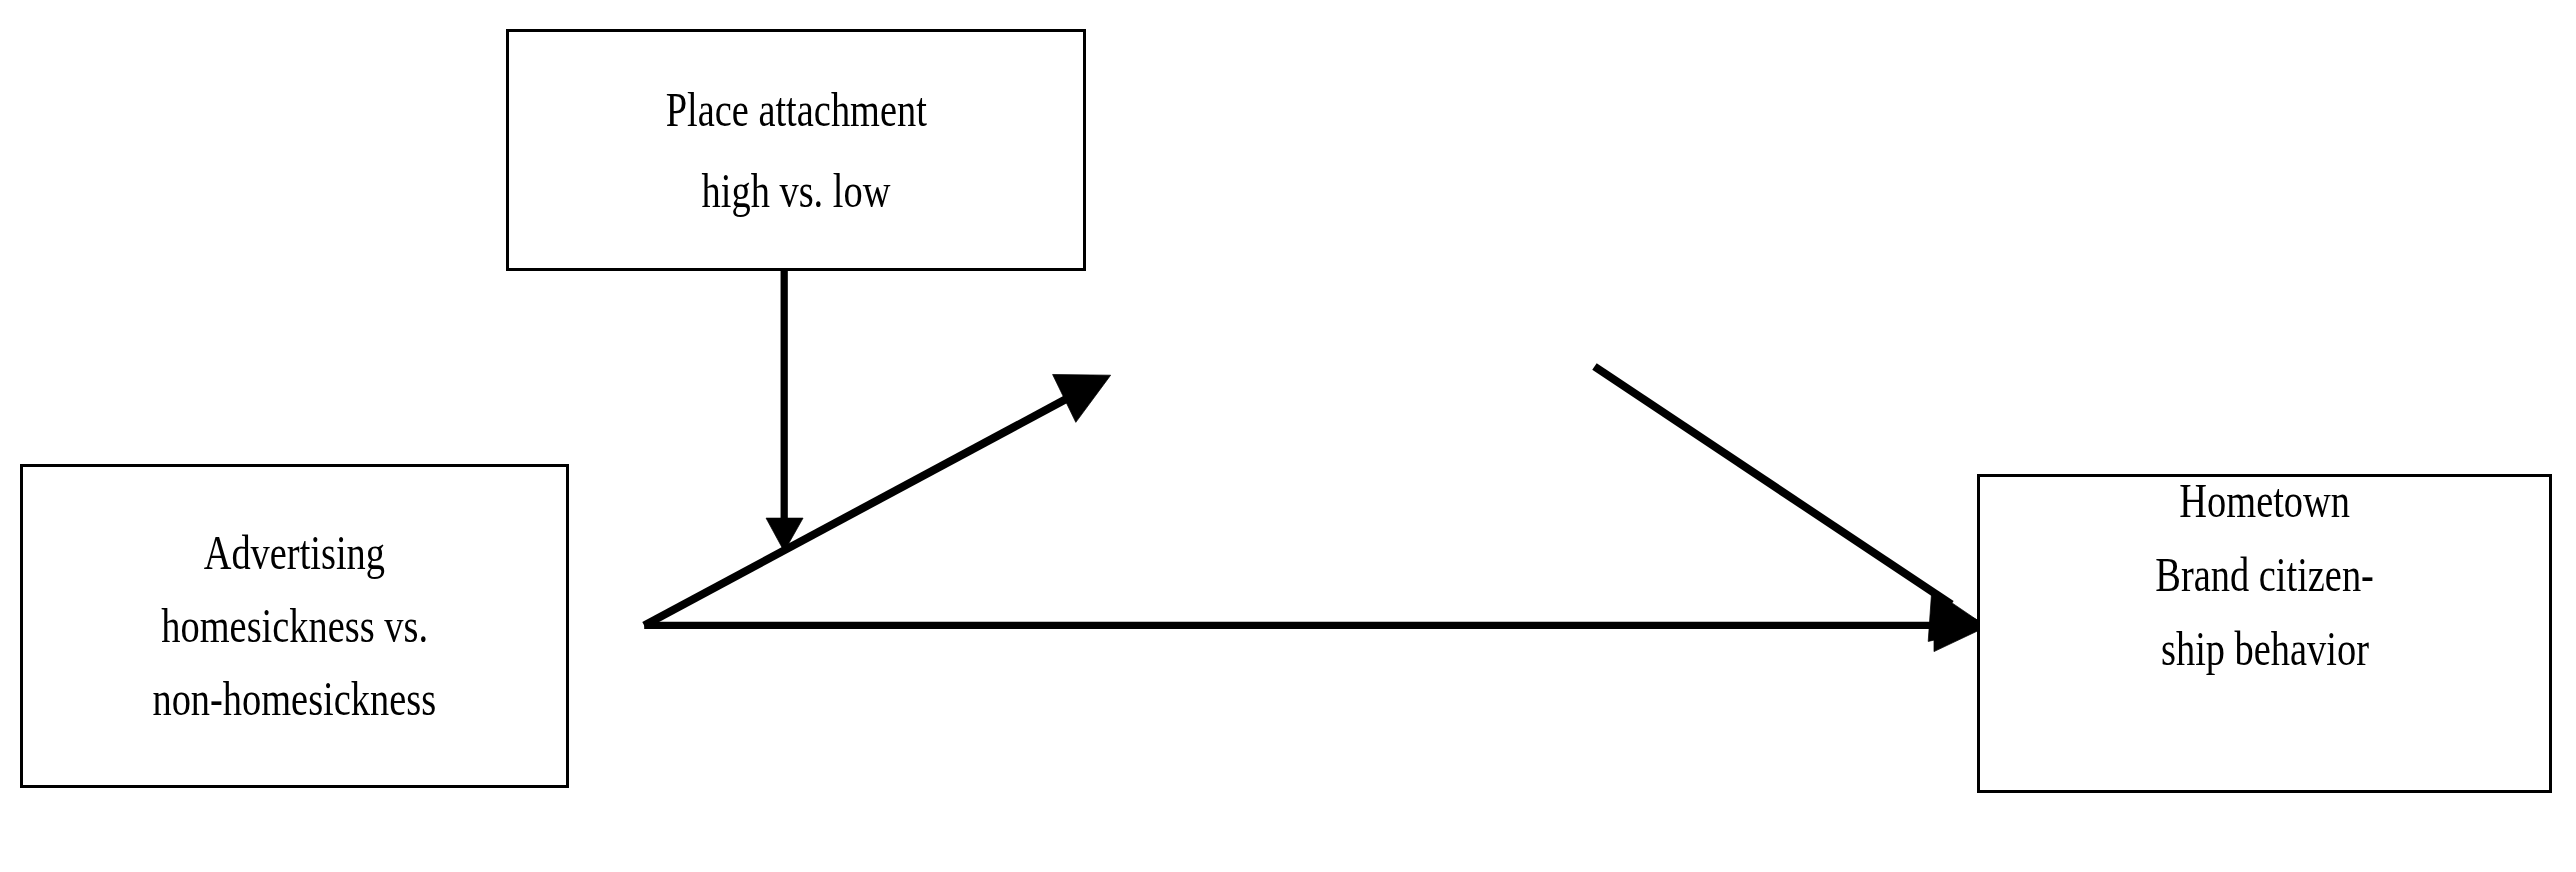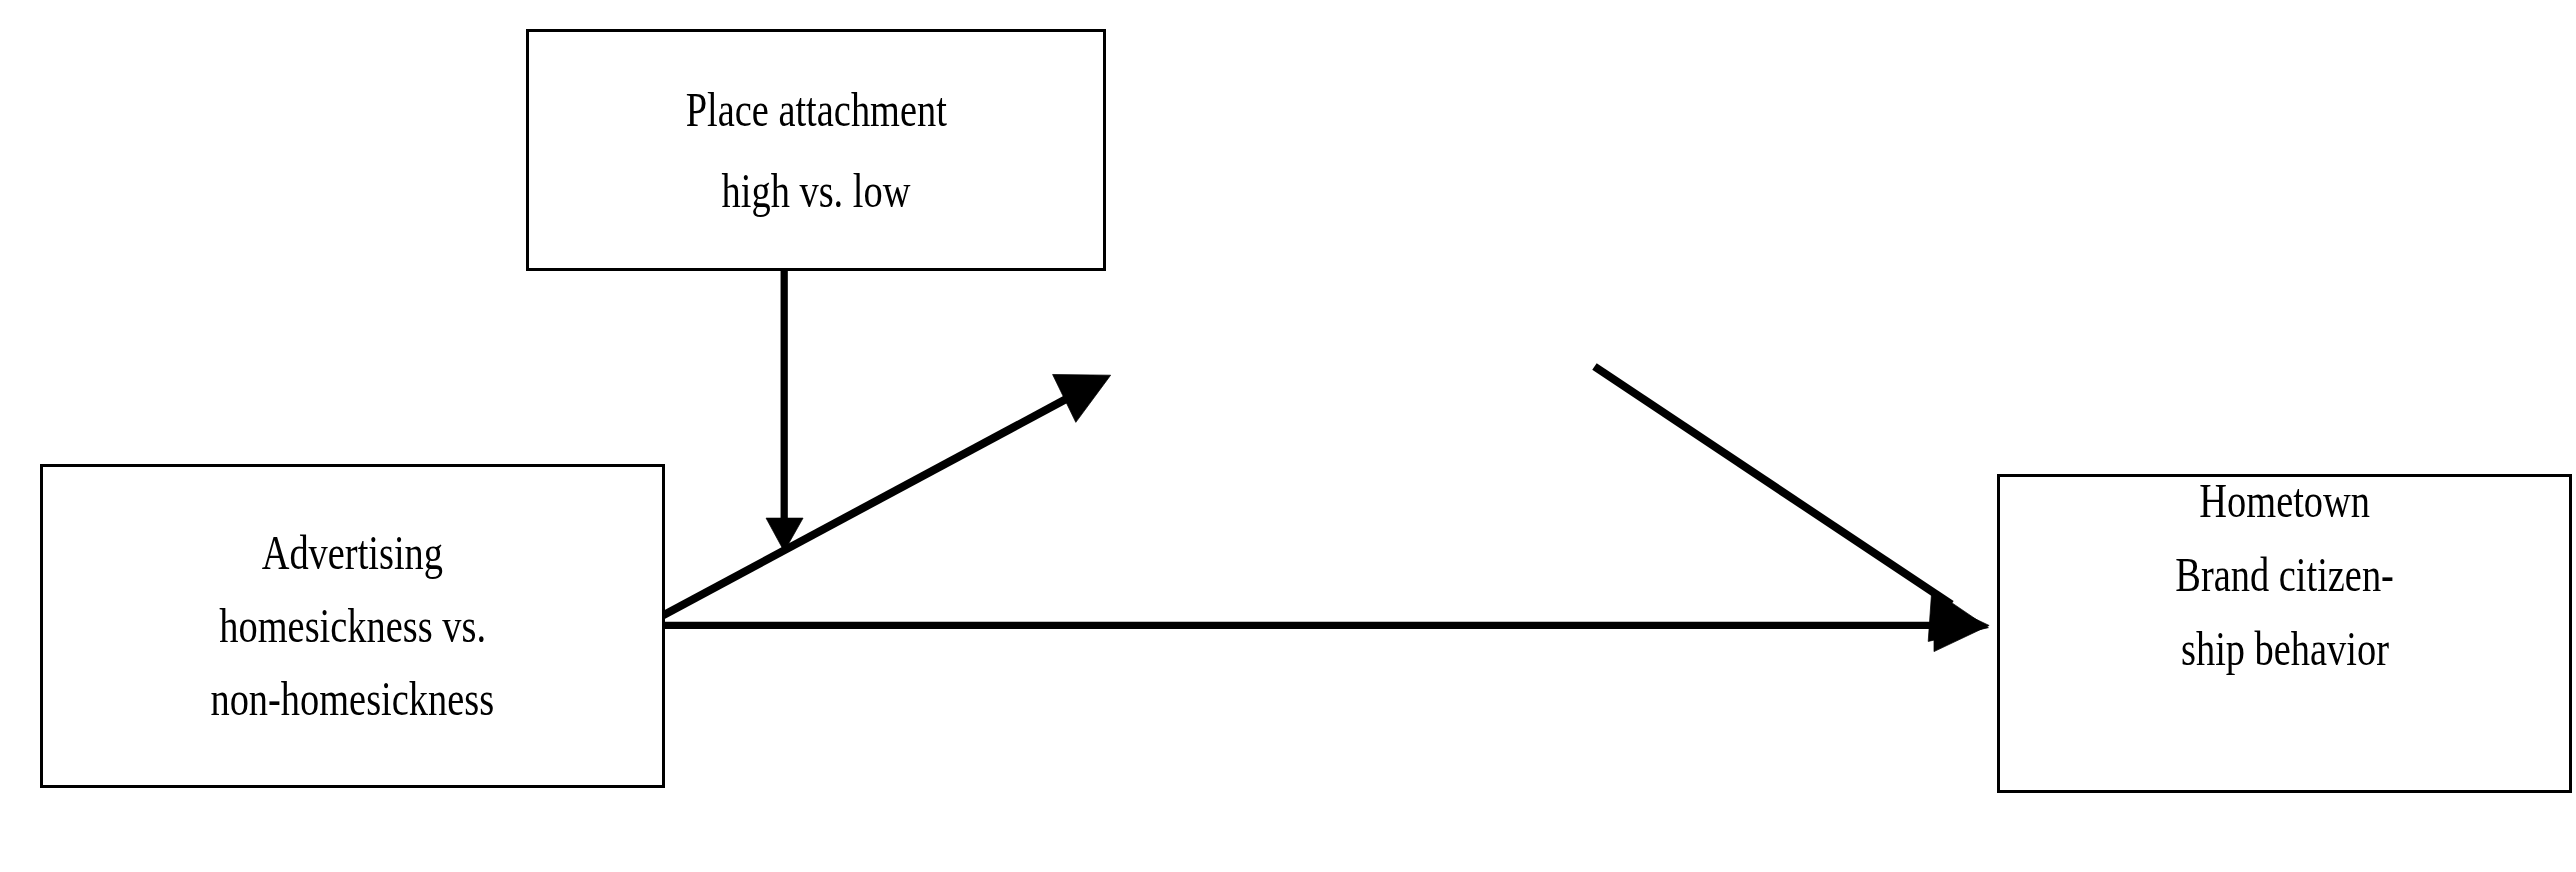--- a/index.html
+++ b/index.html
@@ -18,42 +18,41 @@
   .node-box {
     position: absolute;
     box-sizing: border-box;
     background: #ffffff;
     border: 3.6px solid #000000;
     display: flex;
     flex-direction: column;
     align-items: center;
     justify-content: center;
     z-index: 3;
-    margin-left: 20px;
   }
   .node-line {
     display: block;
     color: #000000;
     font-size: 48px;
     line-height: 1.0;
     white-space: nowrap;
     transform: scaleX(0.80);
     transform-origin: center center;
     text-align: center;
   }
   #box-place-attachment {
     left: 506px; top: 29px; width: 580px; height: 242px;
   }
   #box-place-attachment .node-line:nth-of-type(1) { margin-bottom: 33px; }
   #box-psychological-ownership {
     left: 1105px; top: 250px; width: 491px; height: 237px;
   }
   #box-psychological-ownership .node-line:nth-of-type(1) { margin-bottom: 38px; }
   #box-advertising-homesickness {
-    left: 20.3px; top: 464px; width: 625px; height: 324px;
+    left: 20.3px; top: 464px; width: 549px; height: 324px;
   }
   #box-advertising-homesickness .node-line { margin-bottom: 25px; }
   #box-advertising-homesickness .node-line:last-of-type { margin-bottom: 0; }
   #box-hometown-bcb {
     left: 1977px; top: 474px; width: 575px; height: 319px;
     justify-content: flex-start;
   }
   #box-hometown-bcb .node-line { margin-bottom: 26px; }
   #box-hometown-bcb .node-line:last-of-type { margin-bottom: 0; }
 

